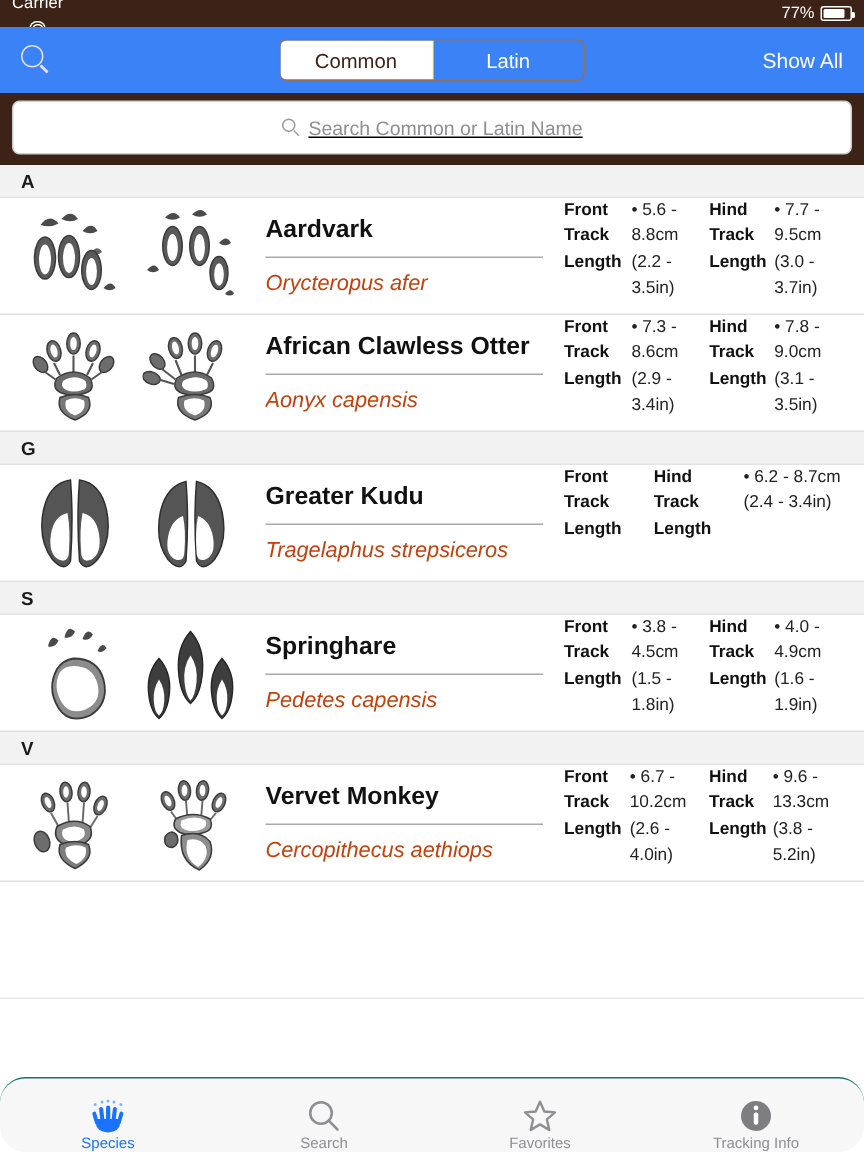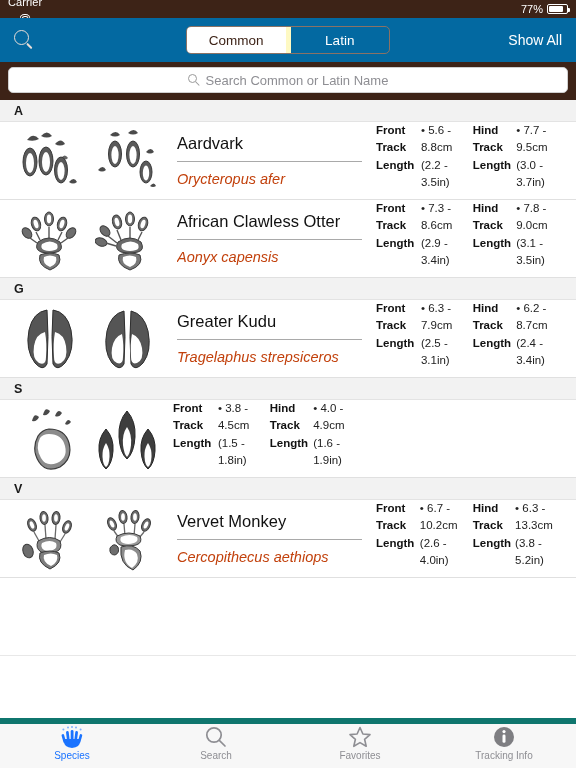--- a/index.html
+++ b/index.html
@@ -38,21 +38,21 @@
     position: relative; display: inline-block;
   }
   .batt::after {
     content: ""; position: absolute; right: -3px; top: 3px; width: 2px; height: 4px;
     background: #fff; border-radius: 0 1px 1px 0;
   }
   .batt i { position: absolute; left: 1px; top: 1px; bottom: 1px; width: 75%; background: #fff; border-radius: 1px; }
 
   
   .navbar {
-    height: 44px; background: #0369a1; flex: 0 0 44px;
+    height: 44px; background: #3b82f6; flex: 0 0 44px;
     display: flex; align-items: center; padding: 0 14px; position: relative;
   }
   .nav-search-icon { width: 22px; height: 22px; position: relative; cursor: pointer; }
   .nav-search-icon .ring {
     position: absolute; width: 15px; height: 15px; border: 1.6px solid #e8ded8;
     border-radius: 50%; left: 0; top: 1px;
   }
   .nav-search-icon .hdl {
     position: absolute; width: 7px; height: 1.6px; background: #e8ded8;
     transform: rotate(45deg); left: 12px; top: 16px; border-radius: 1px;
@@ -60,33 +60,34 @@
   .segmented {
     position: absolute; left: 50%; transform: translateX(-50%);
     display: flex; border: 1px solid #8a7265; border-radius: 5px; overflow: hidden;
     height: 28px; width: 204px;
   }
   .seg {
     flex: 1; display: flex; align-items: center; justify-content: center;
     font-size: 13.5px; cursor: pointer; color: #ffffff; background: transparent;
   }
   .seg.active { background: #ffffff; color: #3D2317; }
-  .seg + .seg { border-left: 5px solid #fef9c3; }
+  .seg + .seg { border-left: 1px solid #fef9c3; }
   .show-all {
     margin-left: auto; color: #ffffff; font-size: 14px; cursor: pointer;
   }
 
   
   .searchwrap {
     background: #3D2317; padding: 5px 8px 7px 8px; flex: 0 0 auto;
   }
   .searchfield {
-    height: 26px; background: #ffffff; border-radius: 5px;
+    height: 36px; background: #ffffff; border-radius: 5px;
     display: flex; align-items: center; justify-content: center; gap: 5px;
     border: 1px solid #cfcfcf;
+    text-decoration: underline;
   }
   .sf-icon { width: 13px; height: 13px; position: relative; }
   .sf-icon .ring {
     position: absolute; width: 9px; height: 9px; border: 1.3px solid #9a9a9a;
     border-radius: 50%; left: 0; top: 0;
   }
   .sf-icon .hdl {
     position: absolute; width: 4.5px; height: 1.3px; background: #9a9a9a;
     transform: rotate(45deg); left: 7.5px; top: 9.5px;
   }
@@ -106,40 +107,40 @@
   .tracks {
     width: 165px; flex: 0 0 165px; display: flex; align-items: center;
     justify-content: space-around; padding: 4px 6px;
   }
   .track-svg { display: block; }
   .names {
     flex: 1 1 auto; display: flex; flex-direction: column; justify-content: center;
     padding: 0 12px 0 6px; min-width: 0;
   }
   .common-name {
-    font-size: 16.5px; font-weight: normal; color: #111; line-height: 1.25;
+    font-size: 16.5px; font-weight: bold; color: #111; line-height: 1.25;
     white-space: nowrap; overflow: hidden; text-overflow: ellipsis;
   }
   .name-rule { height: 1px; background: #a9a9a9; margin: 7px 0 8px 0; }
   .latin-name {
     font-size: 14.5px; font-style: italic; color: #c2410c; line-height: 1.25;
     white-space: nowrap; overflow: hidden; text-overflow: ellipsis;
   }
   .metrics {
     width: 192px; flex: 0 0 192px; display: flex; flex-direction: row;
     gap: 2px; padding-left: 2px;
   }
   .m-label { font-size: 11.5px; font-weight: bold; color: #111; line-height: 1.5; }
   .m-value { font-size: 11.5px; color: #222; line-height: 1.5; padding-left: 2px; }
   .empty-row { height: 78px; border-bottom: 1px solid #e8e8e8; background: #fff; }
 
   
   .tabbar {
     height: 50px; flex: 0 0 50px; background: #f7f7f7;
-    border-top: 6px solid #0f766e; display: flex; align-items: flex-start;
+    border-top: 1px solid #0f766e; display: flex; align-items: flex-end; border-radius: 17px;
   }
   .tab {
     flex: 1; display: flex; flex-direction: column; align-items: center;
     justify-content: center; gap: 1px; cursor: pointer;
   }
   .tab-ico { height: 25px; display: flex; align-items: flex-end; justify-content: center; }
   .tab-label { font-size: 10px; color: #8e8e93; }
   .tab.active .tab-label { color: #1a73ff; }
 </style>
 </head>
@@ -327,21 +328,20 @@
           <path d="M36 28 q8 3 10 14 q2 12 -5 15 q-6 2 -6-6 q-1-13 1-23z" fill="#fff"></path>
         </svg>
       </div>
       <div class="names">
         <div class="common-name">Greater Kudu</div>
         <div class="name-rule"></div>
         <div class="latin-name">Tragelaphus strepsiceros</div>
       </div>
       <div class="metrics">
         <div class="m-label">Front Track Length</div>
-        <div class="m-value">• 6.3 - 7.9cm (2.5 - 3.1in)</div>
         <div class="m-label">Hind Track Length</div>
         <div class="m-value">• 6.2 - 8.7cm (2.4 - 3.4in)</div>
       </div>
     </div>
 
     <div class="section-head">S</div>
 
     <div class="row">
       <div class="tracks">
         <svg class="track-svg" width="62" height="68" viewBox="0 0 62 68">
@@ -355,20 +355,25 @@
           <path d="M30 29 q13 0 16 12 q3 12 -8 17 q-11 4 -16-5 q-6-10 -1-20 q3-4 9-4z" fill="#fff"></path>
         </svg>
         <svg class="track-svg" width="62" height="68" viewBox="0 0 62 68">
           <path d="M31 6 q9 10 8 26 q-1 16 -8 22 q-7-6 -8-22 q-1-16 8-26z" fill="#3e3e3e" stroke="#262626" stroke-width="1"></path>
           <path d="M31 22 q5 7 4 18 q-1 9 -4 12 q-3-3 -4-12 q-1-11 4-18z" fill="#fff"></path>
           <path d="M10 24 q8 9 7 22 q-1 13 -7 18 q-6-5 -7-18 q-1-13 7-22z" fill="#3e3e3e" stroke="#262626" stroke-width="1"></path>
           <path d="M10 38 q4 6 3.5 14 q-.5 8 -3.5 10 q-3-2 -3.5-10 q-.5-8 3.5-14z" fill="#fff"></path>
           <path d="M52 24 q8 9 7 22 q-1 13 -7 18 q-6-5 -7-18 q-1-13 7-22z" fill="#3e3e3e" stroke="#262626" stroke-width="1"></path>
           <path d="M52 38 q4 6 3.5 14 q-.5 8 -3.5 10 q-3-2 -3.5-10 q-.5-8 3.5-14z" fill="#fff"></path>
         </svg>
+      </div>
+      <div class="names">
+        <div class="common-name">Springhare</div>
+        <div class="name-rule"></div>
+        <div class="latin-name">Pedetes capensis</div>
       </div>
       <div class="metrics">
         <div class="m-label">Front Track Length</div>
         <div class="m-value">• 3.8 - 4.5cm (1.5 - 1.8in)</div>
         <div class="m-label">Hind Track Length</div>
         <div class="m-value">• 4.0 - 4.9cm (1.6 - 1.9in)</div>
       </div>
     </div>
 
     <div class="section-head">V</div>
@@ -428,21 +433,21 @@
       </div>
       <div class="names">
         <div class="common-name">Vervet Monkey</div>
         <div class="name-rule"></div>
         <div class="latin-name">Cercopithecus aethiops</div>
       </div>
       <div class="metrics">
         <div class="m-label">Front Track Length</div>
         <div class="m-value">• 6.7 - 10.2cm (2.6 - 4.0in)</div>
         <div class="m-label">Hind Track Length</div>
-        <div class="m-value">• 6.3 - 13.3cm (3.8 - 5.2in)</div>
+        <div class="m-value">• 9.6 - 13.3cm (3.8 - 5.2in)</div>
       </div>
     </div>
 
     <div class="empty-row"></div>
     <div class="empty-row"></div>
 
   </div>
 
   <div class="tabbar">
 

